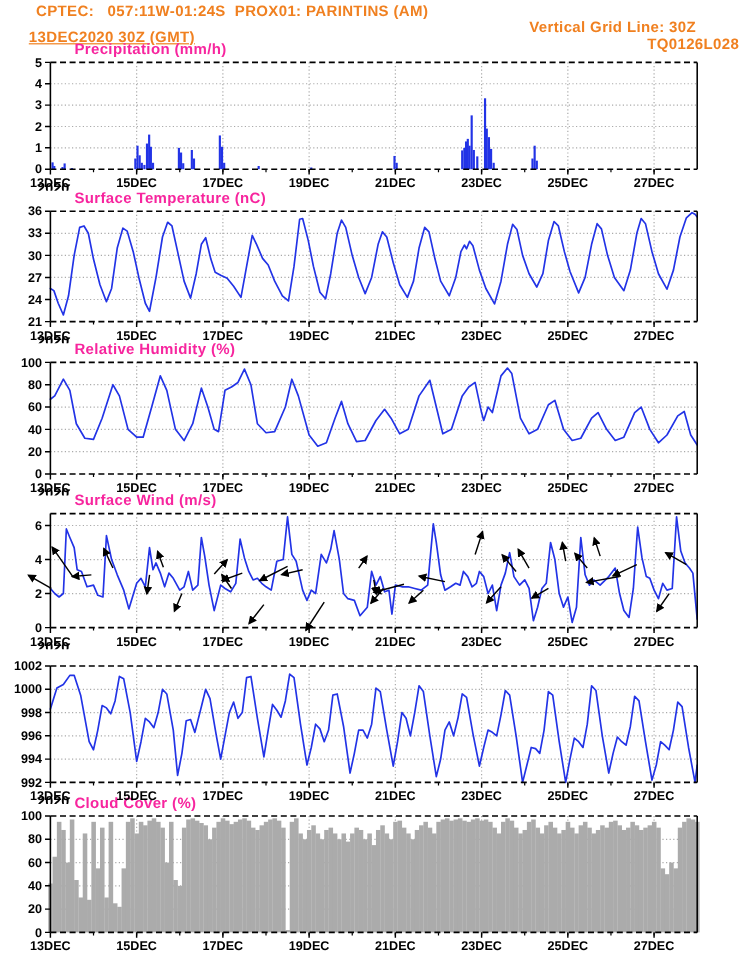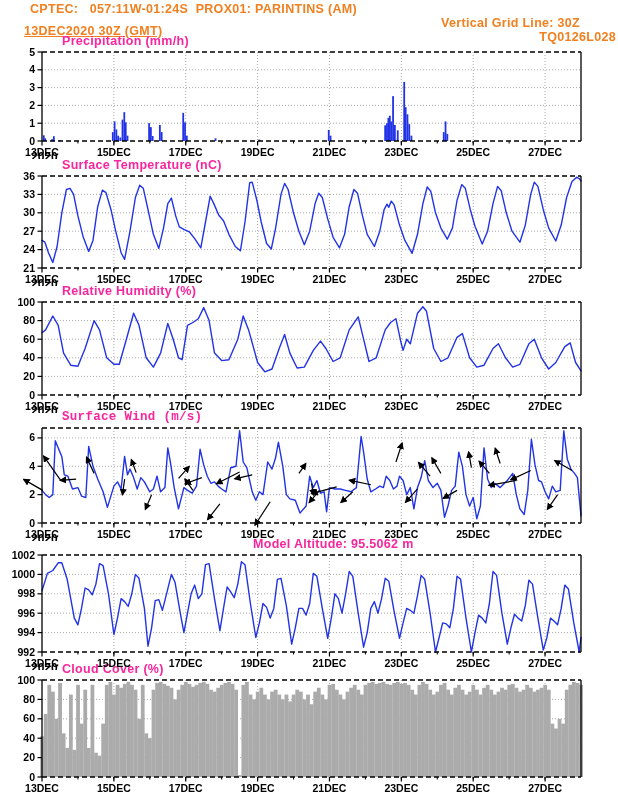--- a/index.html
+++ b/index.html
@@ -19,22 +19,21 @@
 
 <div id="page">
   <div class="hdr orange" style="left:30px;top:2px;">CPTEC:   057:11W-01:24S  PROX01: PARINTINS (AM)</div>
   <div class="hdr orange" style="left:24px;top:24px;text-decoration:underline;">13DEC2020 30Z (GMT)</div>
   <div class="hdr orange" style="right:38px;top:16px;text-align:right;">Vertical Grid Line: 30Z</div>
   <div class="hdr orange" style="right:2px;top:30px;">TQ0126L028</div>
 
   <div class="title magenta" style="left:62px;top:34px;">Precipitation (mm/h)</div>
   <div class="title magenta" style="left:62px;top:158px;">Surface Temperature (nC)</div>
   <div class="title magenta" style="left:62px;top:284px;">Relative Humidity (%)</div>
-  <div class="title magenta" style="left:62px;top:410px;font-family:Liberation Mono, monospace;">Surface Wind (m/s)</div>
-  <div class="title magenta" style="left:253px;top:537px;">Model Altitude: 95.5062 m</div>
+  <div class="title magenta" style="left:62px;top:410px;">Surface Wind (m/s)</div>
   <div class="title magenta" style="left:62px;top:662px;">Cloud Cover (%)</div>
 
   <div class="yearlbl" style="left:31px;top:152px;">2020</div>
   <div class="yearlbl" style="left:31px;top:279px;">2020</div>
   <div class="yearlbl" style="left:31px;top:406px;">2020</div>
   <div class="yearlbl" style="left:31px;top:534px;">2020</div>
   <div class="yearlbl" style="left:31px;top:663px;">2020</div>
 
   <div class="chart" id="chart-0" style="top: 44px;">
       <svg width="618" height="117">

